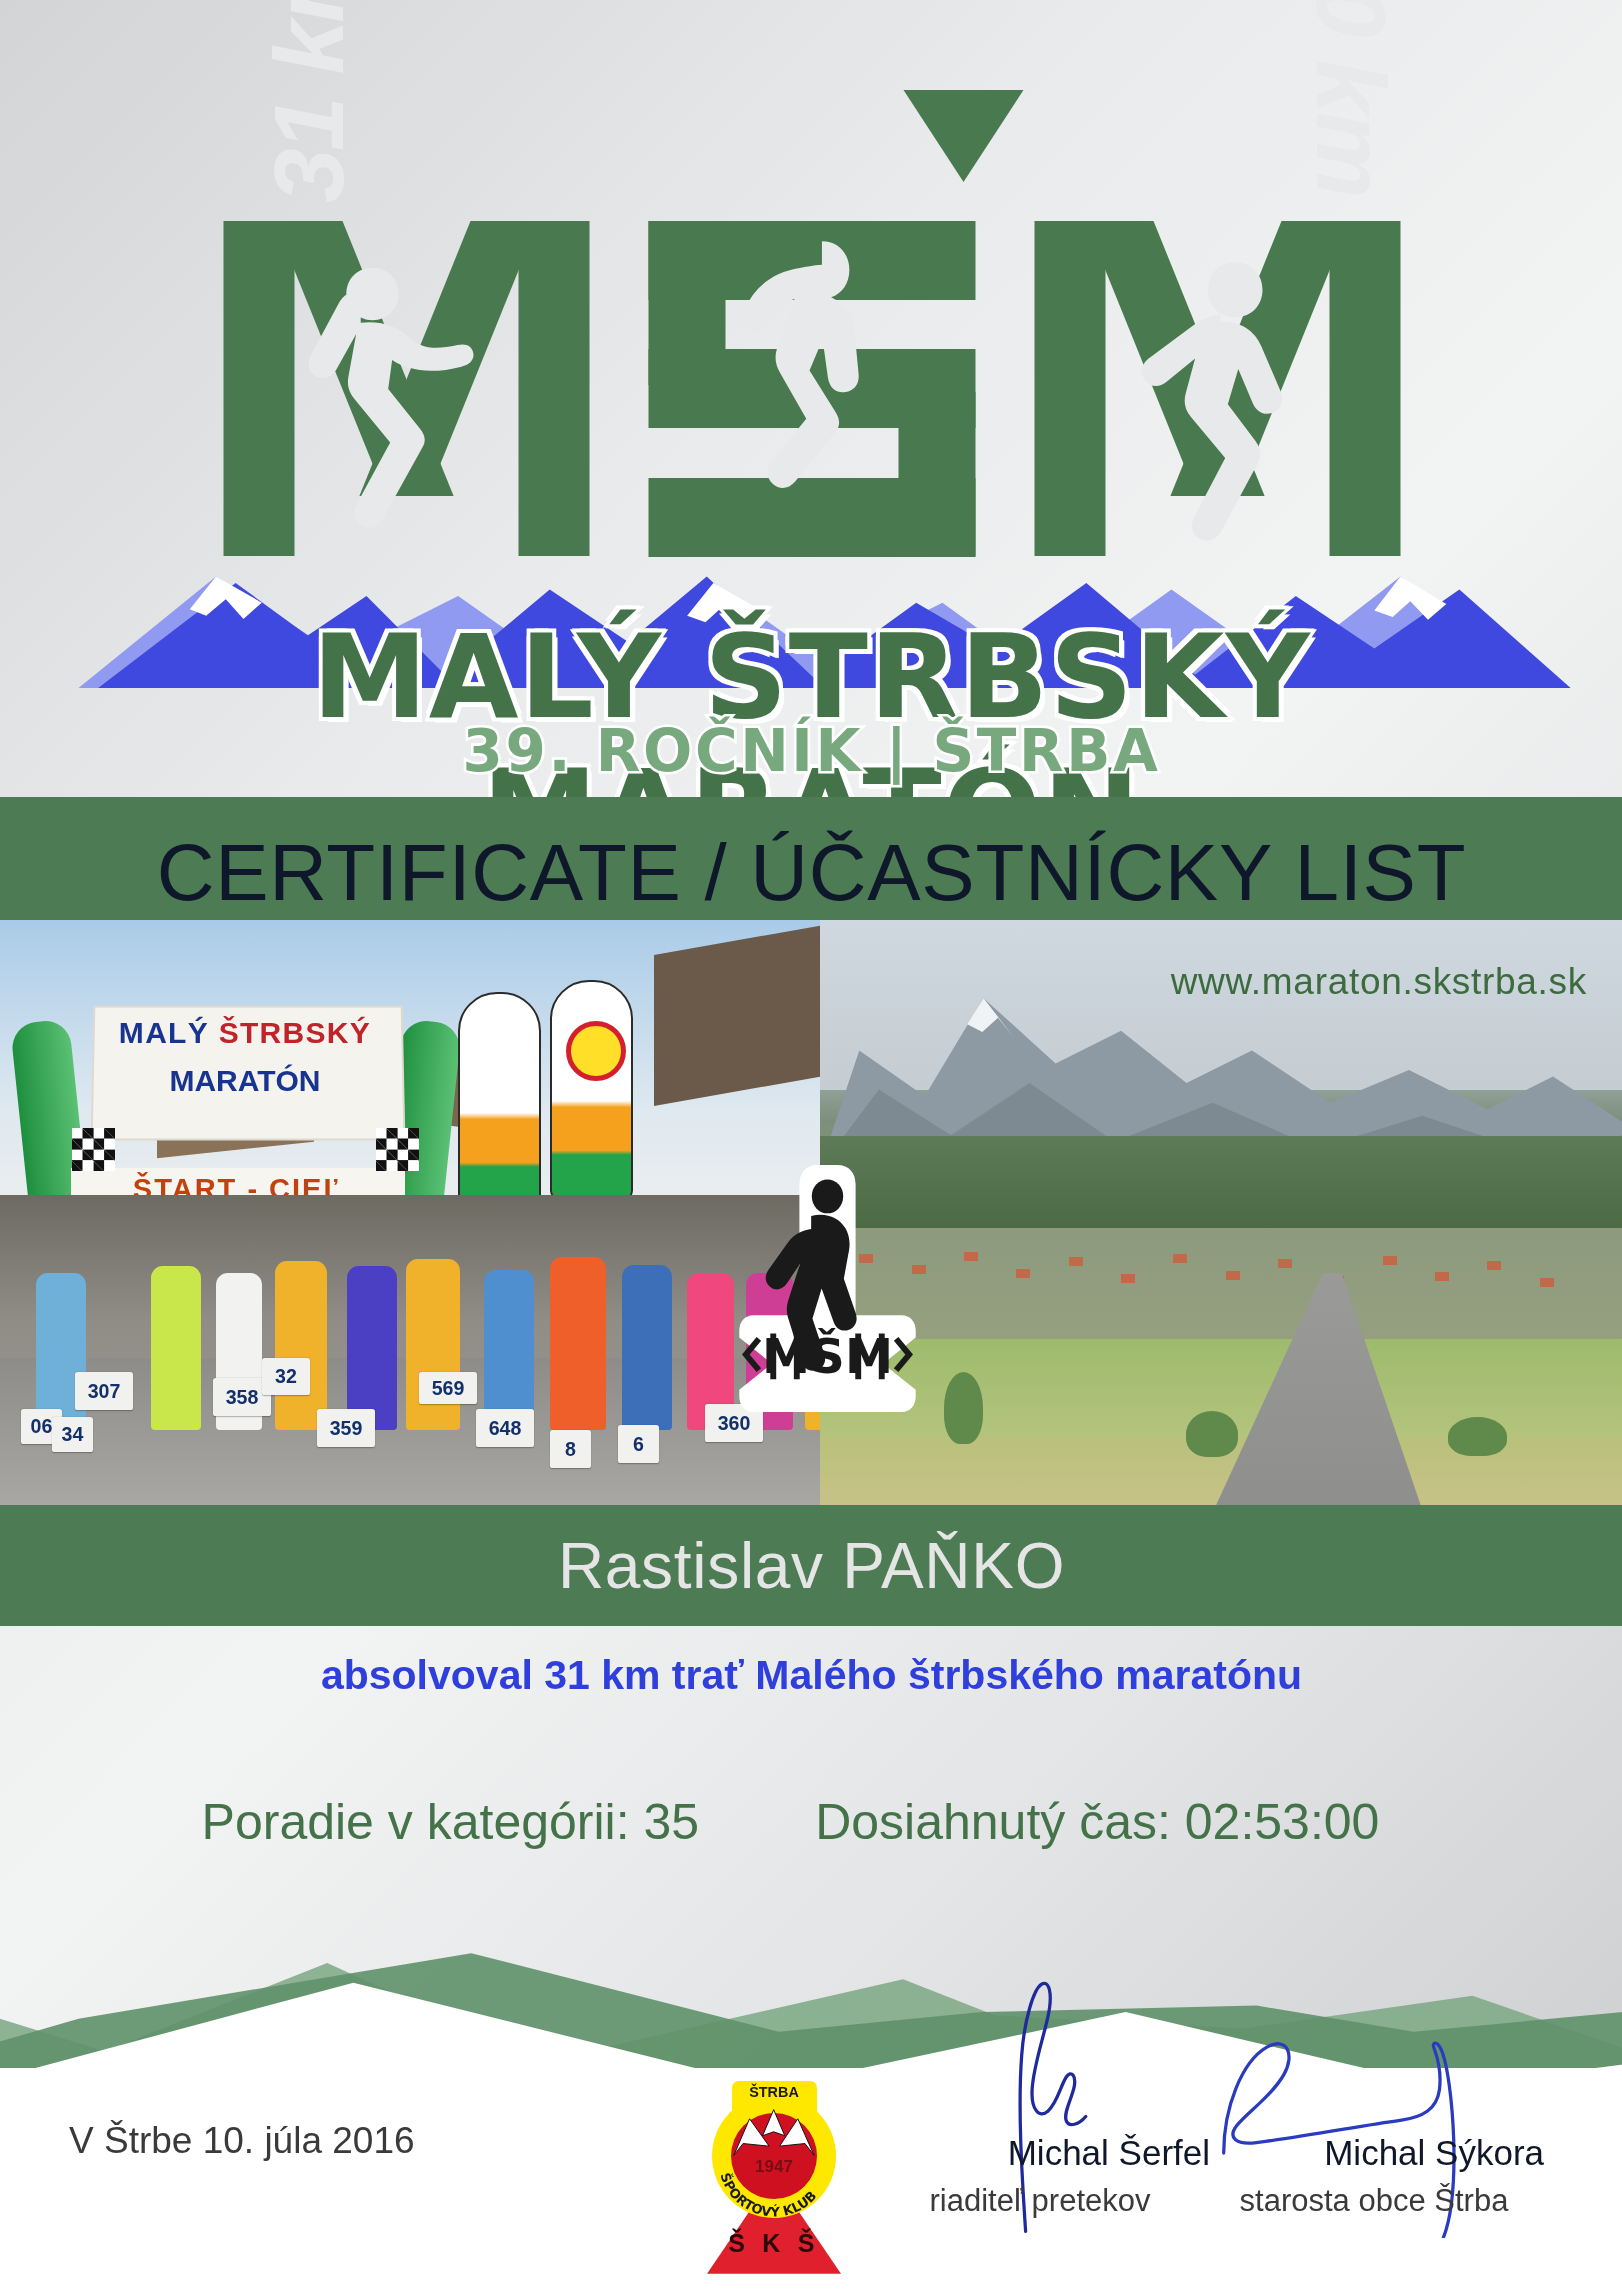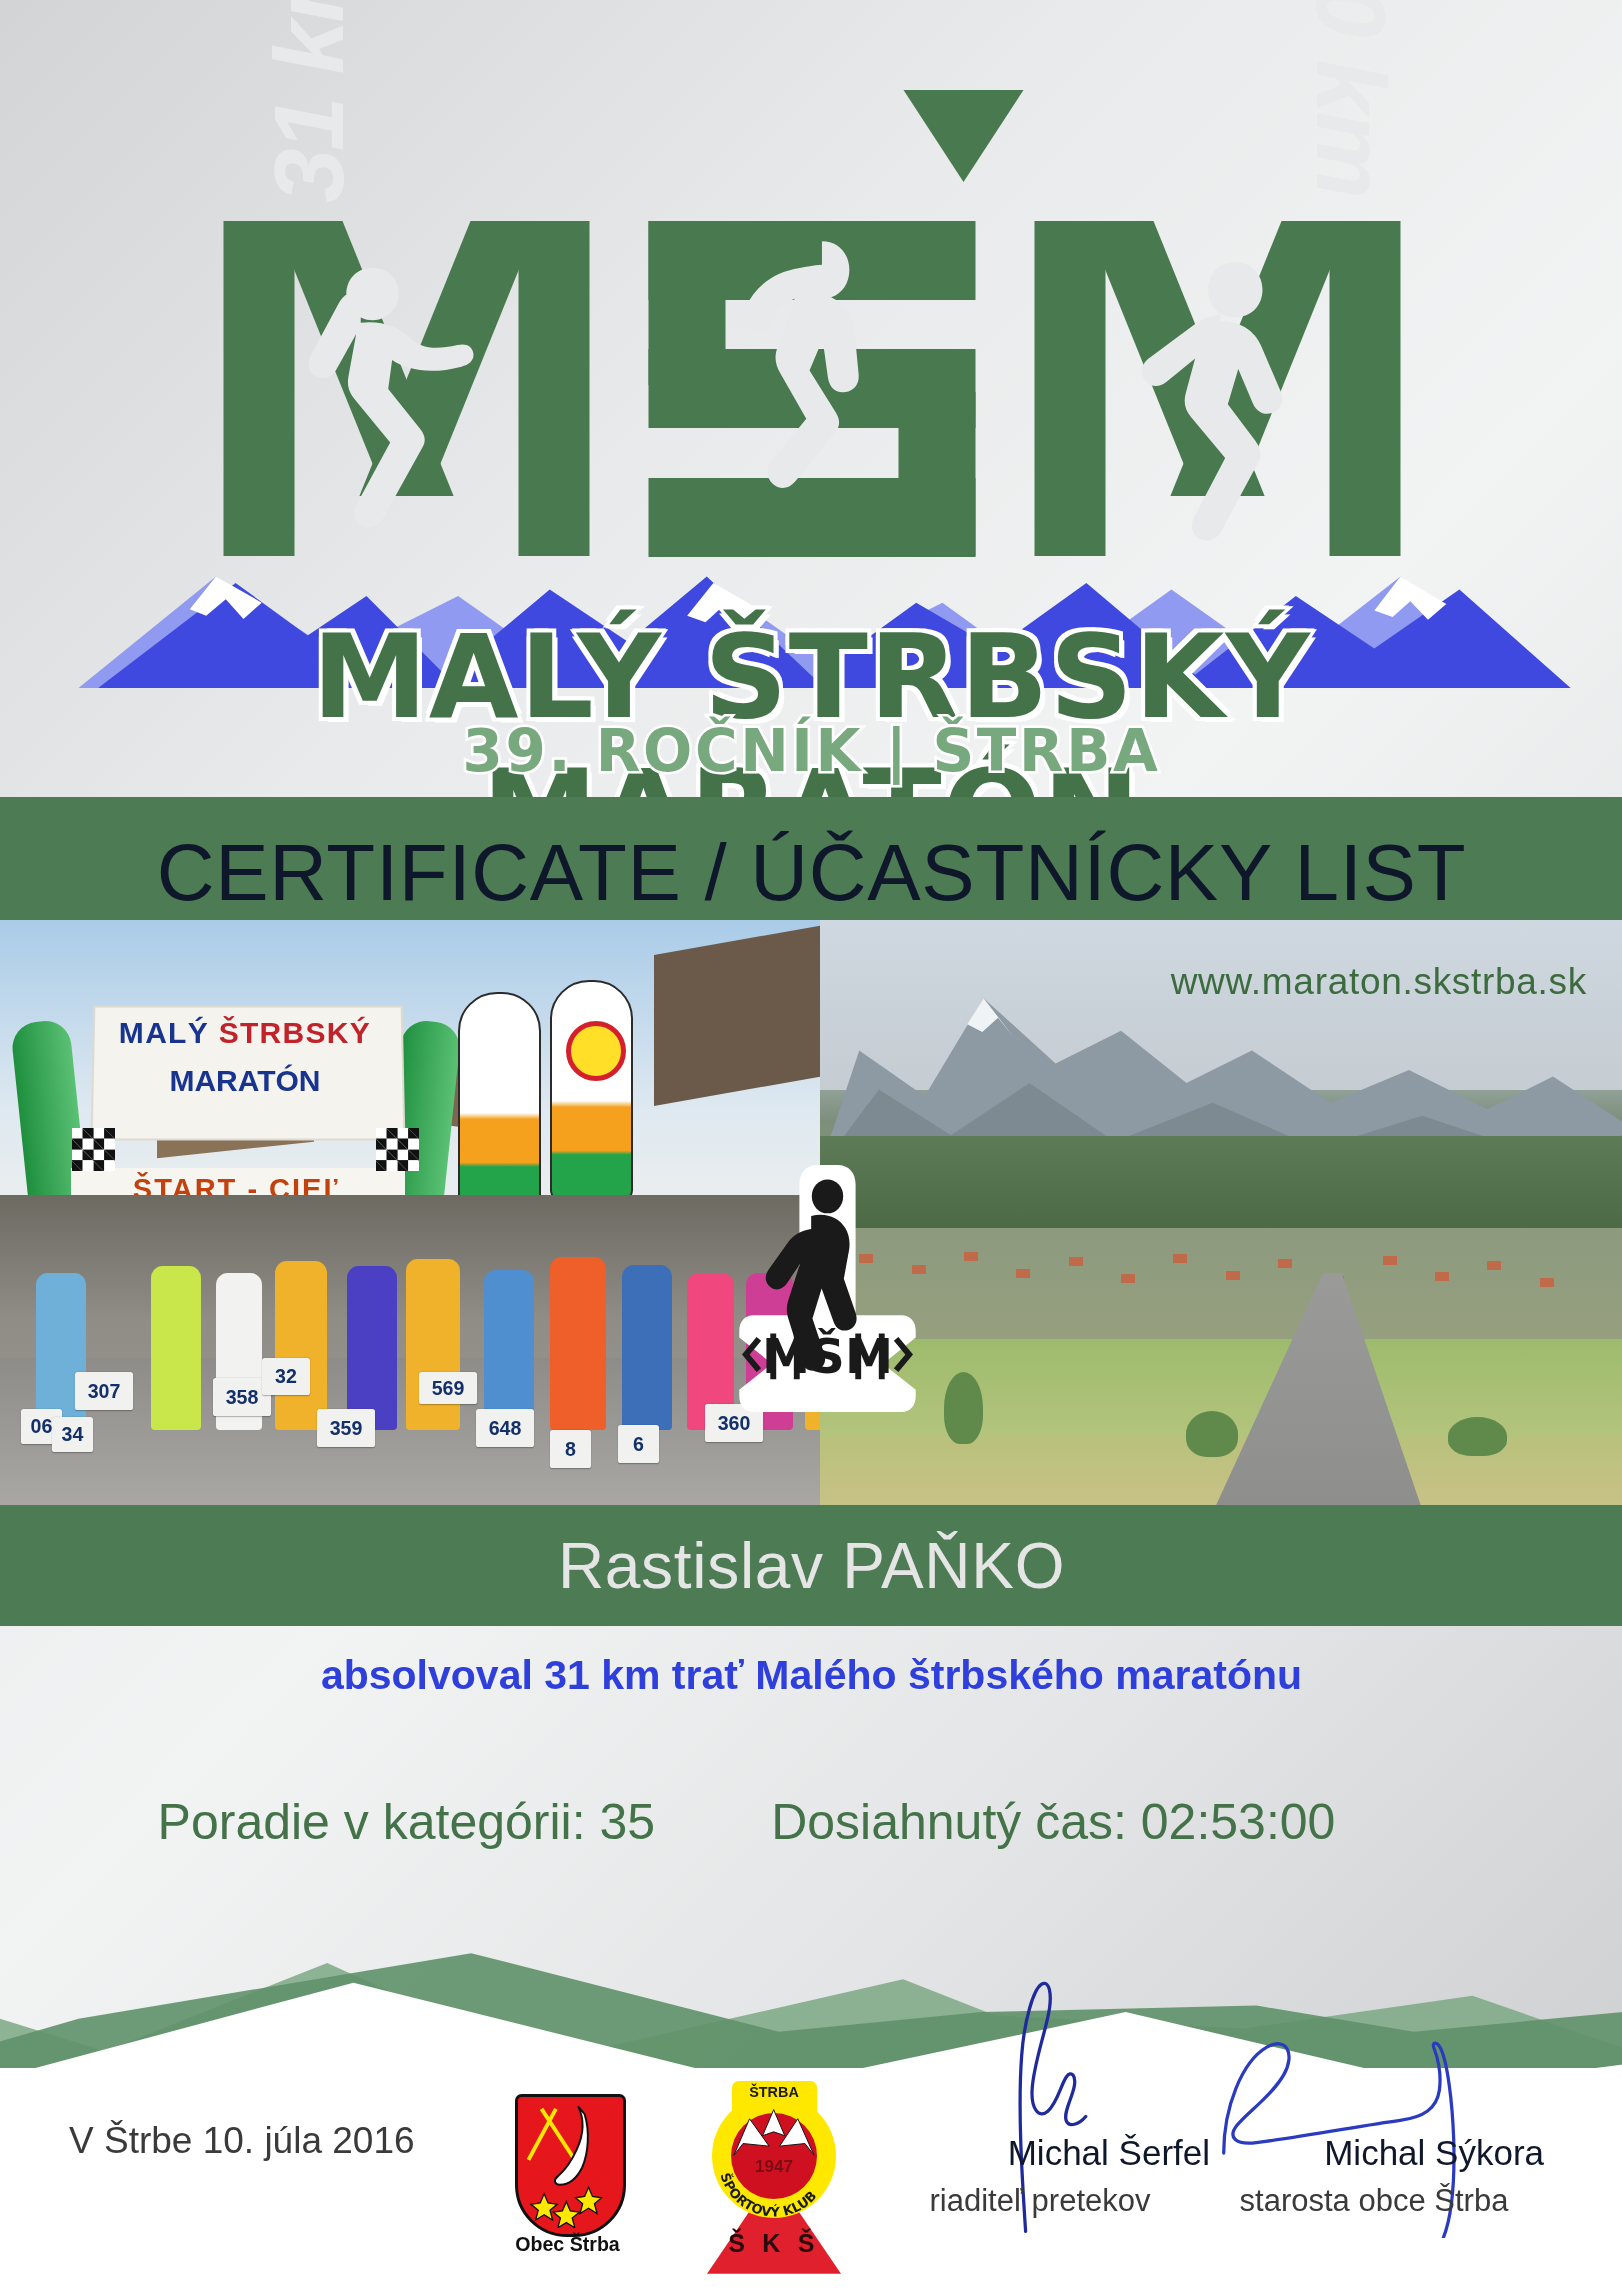--- a/index.html
+++ b/index.html
@@ -147,21 +147,21 @@
   
   .name-band{position:absolute;left:0;top:1505px;width:1623px;height:121px;background:#4d7b54;
              display:flex;align-items:center;justify-content:center;}
   .name-band .txt{color:#e5e5e5;font-size:64px;font-weight:400;letter-spacing:0.7px;}
 
   
   .details{position:absolute;left:0;top:1649px;width:1623px;text-align:center;}
   .details .ln{color:#2f3fdb;font-size:41px;font-weight:bold;line-height:1.28;}
 
   .results{position:absolute;left:0;top:1793px;width:1493px;
-           display:flex;justify-content:center;gap:116px;}
+           display:flex;justify-content:center;gap:116px;padding-left:44px;}
   .results .rs{color:#44734a;font-size:50px;font-weight:400;}
 
   
   .mountain-divider{position:absolute;left:0;top:1891px;width:1623px;height:216px;}
   .footer{position:absolute;left:0;top:2068px;width:1623px;height:228px;background:#ffffff;}
   .foot-date{position:absolute;left:69px;top:52px;font-size:37px;color:#3a3a3a;}
 
   .crest{position:absolute;left:507px;top:26px;width:121px;height:167px;}
   .crest-shield{position:absolute;left:7.9px;top:0;width:105px;height:137px;background:#e5161c;
                 border:3.9px solid #111;border-radius:6.5px 6.5px 52px 52px;}
@@ -396,37 +396,20 @@
   <svg class="mountain-divider" viewBox="0 0 2480 330" preserveAspectRatio="none">
     <polygon fill="#7ba884" opacity="0.85" points="0,330 0,195 160,245 500,110 830,260 1380,135 1520,190 1900,210 2250,160 2480,240 2480,330"></polygon>
     <polygon fill="#5f9169" opacity="0.9" points="0,330 0,230 120,195 720,95 1190,215 1500,185 1920,175 2160,215 2480,185 2480,330"></polygon>
     <polygon fill="#ffffff" points="0,330 0,285 540,140 1180,300 1720,185 2210,300 2480,265 2480,330"></polygon>
   </svg>
 
   <div class="footer">
 
     <div class="foot-date">V Štrbe 10. júla 2016</div>
 
-    <div class="crest">
-      <div class="crest-shield">
-        <svg width="98" height="131" viewBox="0 0 150 200">
-          <g stroke="#ffe800" stroke-width="6" fill="none">
-            <path d="M36 18 L96 110"></path>
-              <path d="M58 18 L16 96"></path>
-          </g>
-          <path fill="#ffffff" stroke="#111" stroke-width="3" d="M92 14c10 20 8 44-2 66-8 18-18 32-30 42-6 5-4 12 4 12 16 0 26-10 34-26 10-22 12-56 4-82z"></path>
-          <g fill="#ffe800" stroke="#111" stroke-width="2">
-            <polygon points="40,148 46,162 60,164 49,173 53,188 40,180 27,188 31,173 20,164 34,162"></polygon>
-            <polygon points="74,160 80,174 94,176 83,185 87,200 74,192 61,200 65,185 54,176 68,174"></polygon>
-            <polygon points="108,138 114,152 128,154 117,163 121,178 108,170 95,178 99,163 88,154 102,152"></polygon>
-          </g>
-        </svg>
-      </div>
-      <div class="crest-label">Obec Štrba</div>
-    </div>
 
     <div class="sksLogo">
       <div class="sks-bottom"></div>
       <div class="sks-top"></div>
       <div class="sks-ring"></div>
       <div class="sks-inner"></div>
       <svg style="position:absolute;left:36px;top:27.5px;width:88px;height:62px;" viewBox="0 0 135 95">
         <polygon fill="#ffffff" stroke="#111" stroke-width="1.5" points="67,4 84,44 67,38 50,44"></polygon>
         <polygon fill="#ffffff" stroke="#111" stroke-width="1.5" points="30,18 60,60 20,56 6,74"></polygon>
         <polygon fill="#ffffff" stroke="#111" stroke-width="1.5" points="104,18 76,60 115,56 129,74"></polygon>

